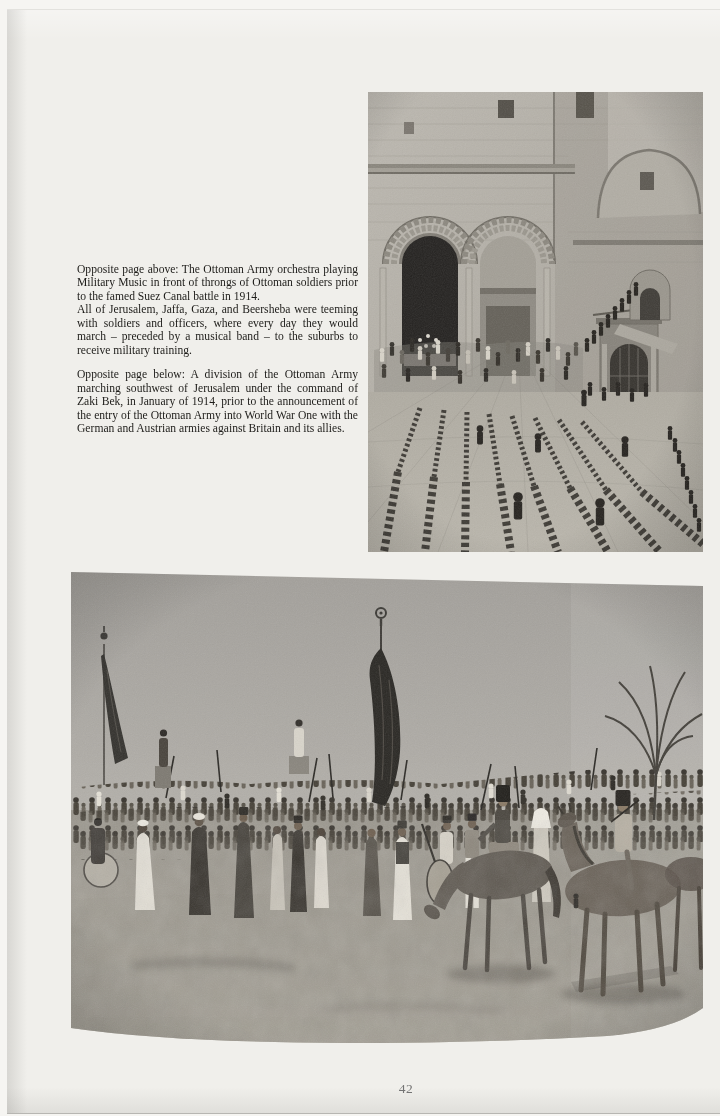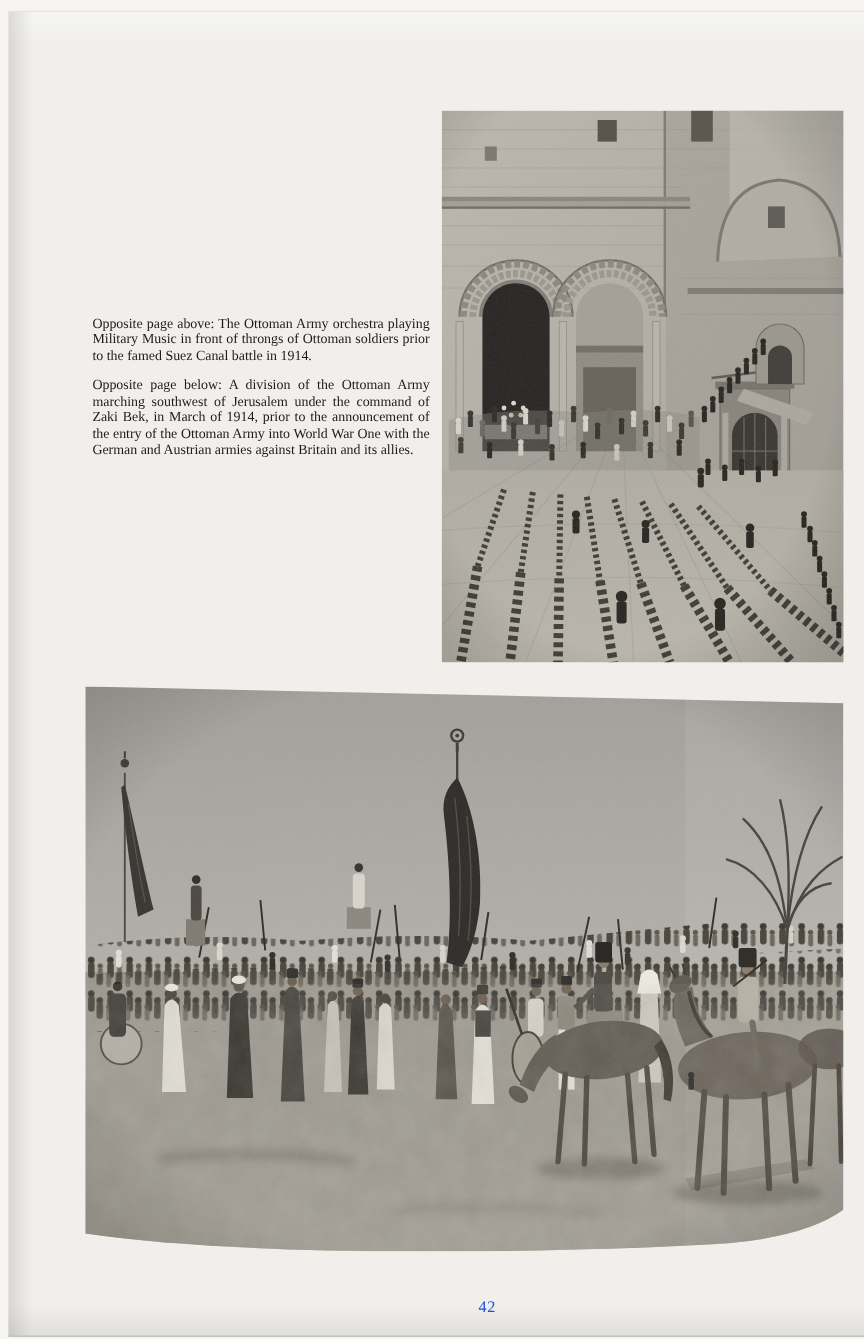--- a/index.html
+++ b/index.html
@@ -15,32 +15,33 @@
       linear-gradient(180deg, rgba(255,255,255,.35), rgba(255,255,255,0) 30px);}
   .captions{position:absolute;left:77px;top:263px;width:281px;
     font-size:11.6px;line-height:13.45px;color:#1d1c19;
     text-align:justify;text-justify:inter-word;}
   .captions p{margin:0;}
   .captions p.gap{margin-top:11px;}
   .photo{position:absolute;overflow:hidden;}
   .photo-top{left:368px;top:92px;width:335px;height:460px;}
   .photo-bottom{left:71px;top:570px;width:632px;height:473px;}
   .pagenum{position:absolute;left:374px;top:1081px;width:64px;
-    text-align:center;font-size:13.5px;color:#1d4ed8;letter-spacing:.5px;}
+    text-align:center;font-size:13.5px;color:#737373;letter-spacing:.5px;}
   svg{display:block;}
 </style>
 </head>
 <body>
 
 <div class="stage">
   <div class="sheet"></div>
 
   <div class="captions">
     <p>Opposite page above: The Ottoman Army orchestra playing Military Music in front of throngs of Ottoman soldiers prior to the famed Suez Canal battle in 1914.</p>
-    <p class="gap">Opposite page below: A division of the Ottoman Army marching southwest of Jerusalem under the command of Zaki Bek, in March of 1914, prior to the announcement of the entry of the Ottoman Army into World War One with the German and Austrian armies against Britain and its allies.</p>
+    <p>All of Jerusalem, Jaffa, Gaza, and Beersheba were teeming with soldiers and officers, where every day they would march – preceded by a musical band – to the suburbs to receive military training.</p>
+    <p class="gap">Opposite page below: A division of the Ottoman Army marching southwest of Jerusalem under the command of Zaki Bek, in January of 1914, prior to the announcement of the entry of the Ottoman Army into World War One with the German and Austrian armies against Britain and its allies.</p>
   </div>
 
   <div class="photo photo-top" role="img" aria-label="Soldiers in formation before the Church of the Holy Sepulcher">
     <svg width="335" height="460" viewBox="0 0 335 460">
       <defs>
         <linearGradient id="stoneg" x1="0" y1="0" x2="1" y2="1">
           <stop offset="0" stop-color="#bcb8b0"></stop>
             <stop offset="1" stop-color="#a6a299"></stop>
         </linearGradient>
         <linearGradient id="paveg" x1="0" y1="0" x2="0" y2="1">

